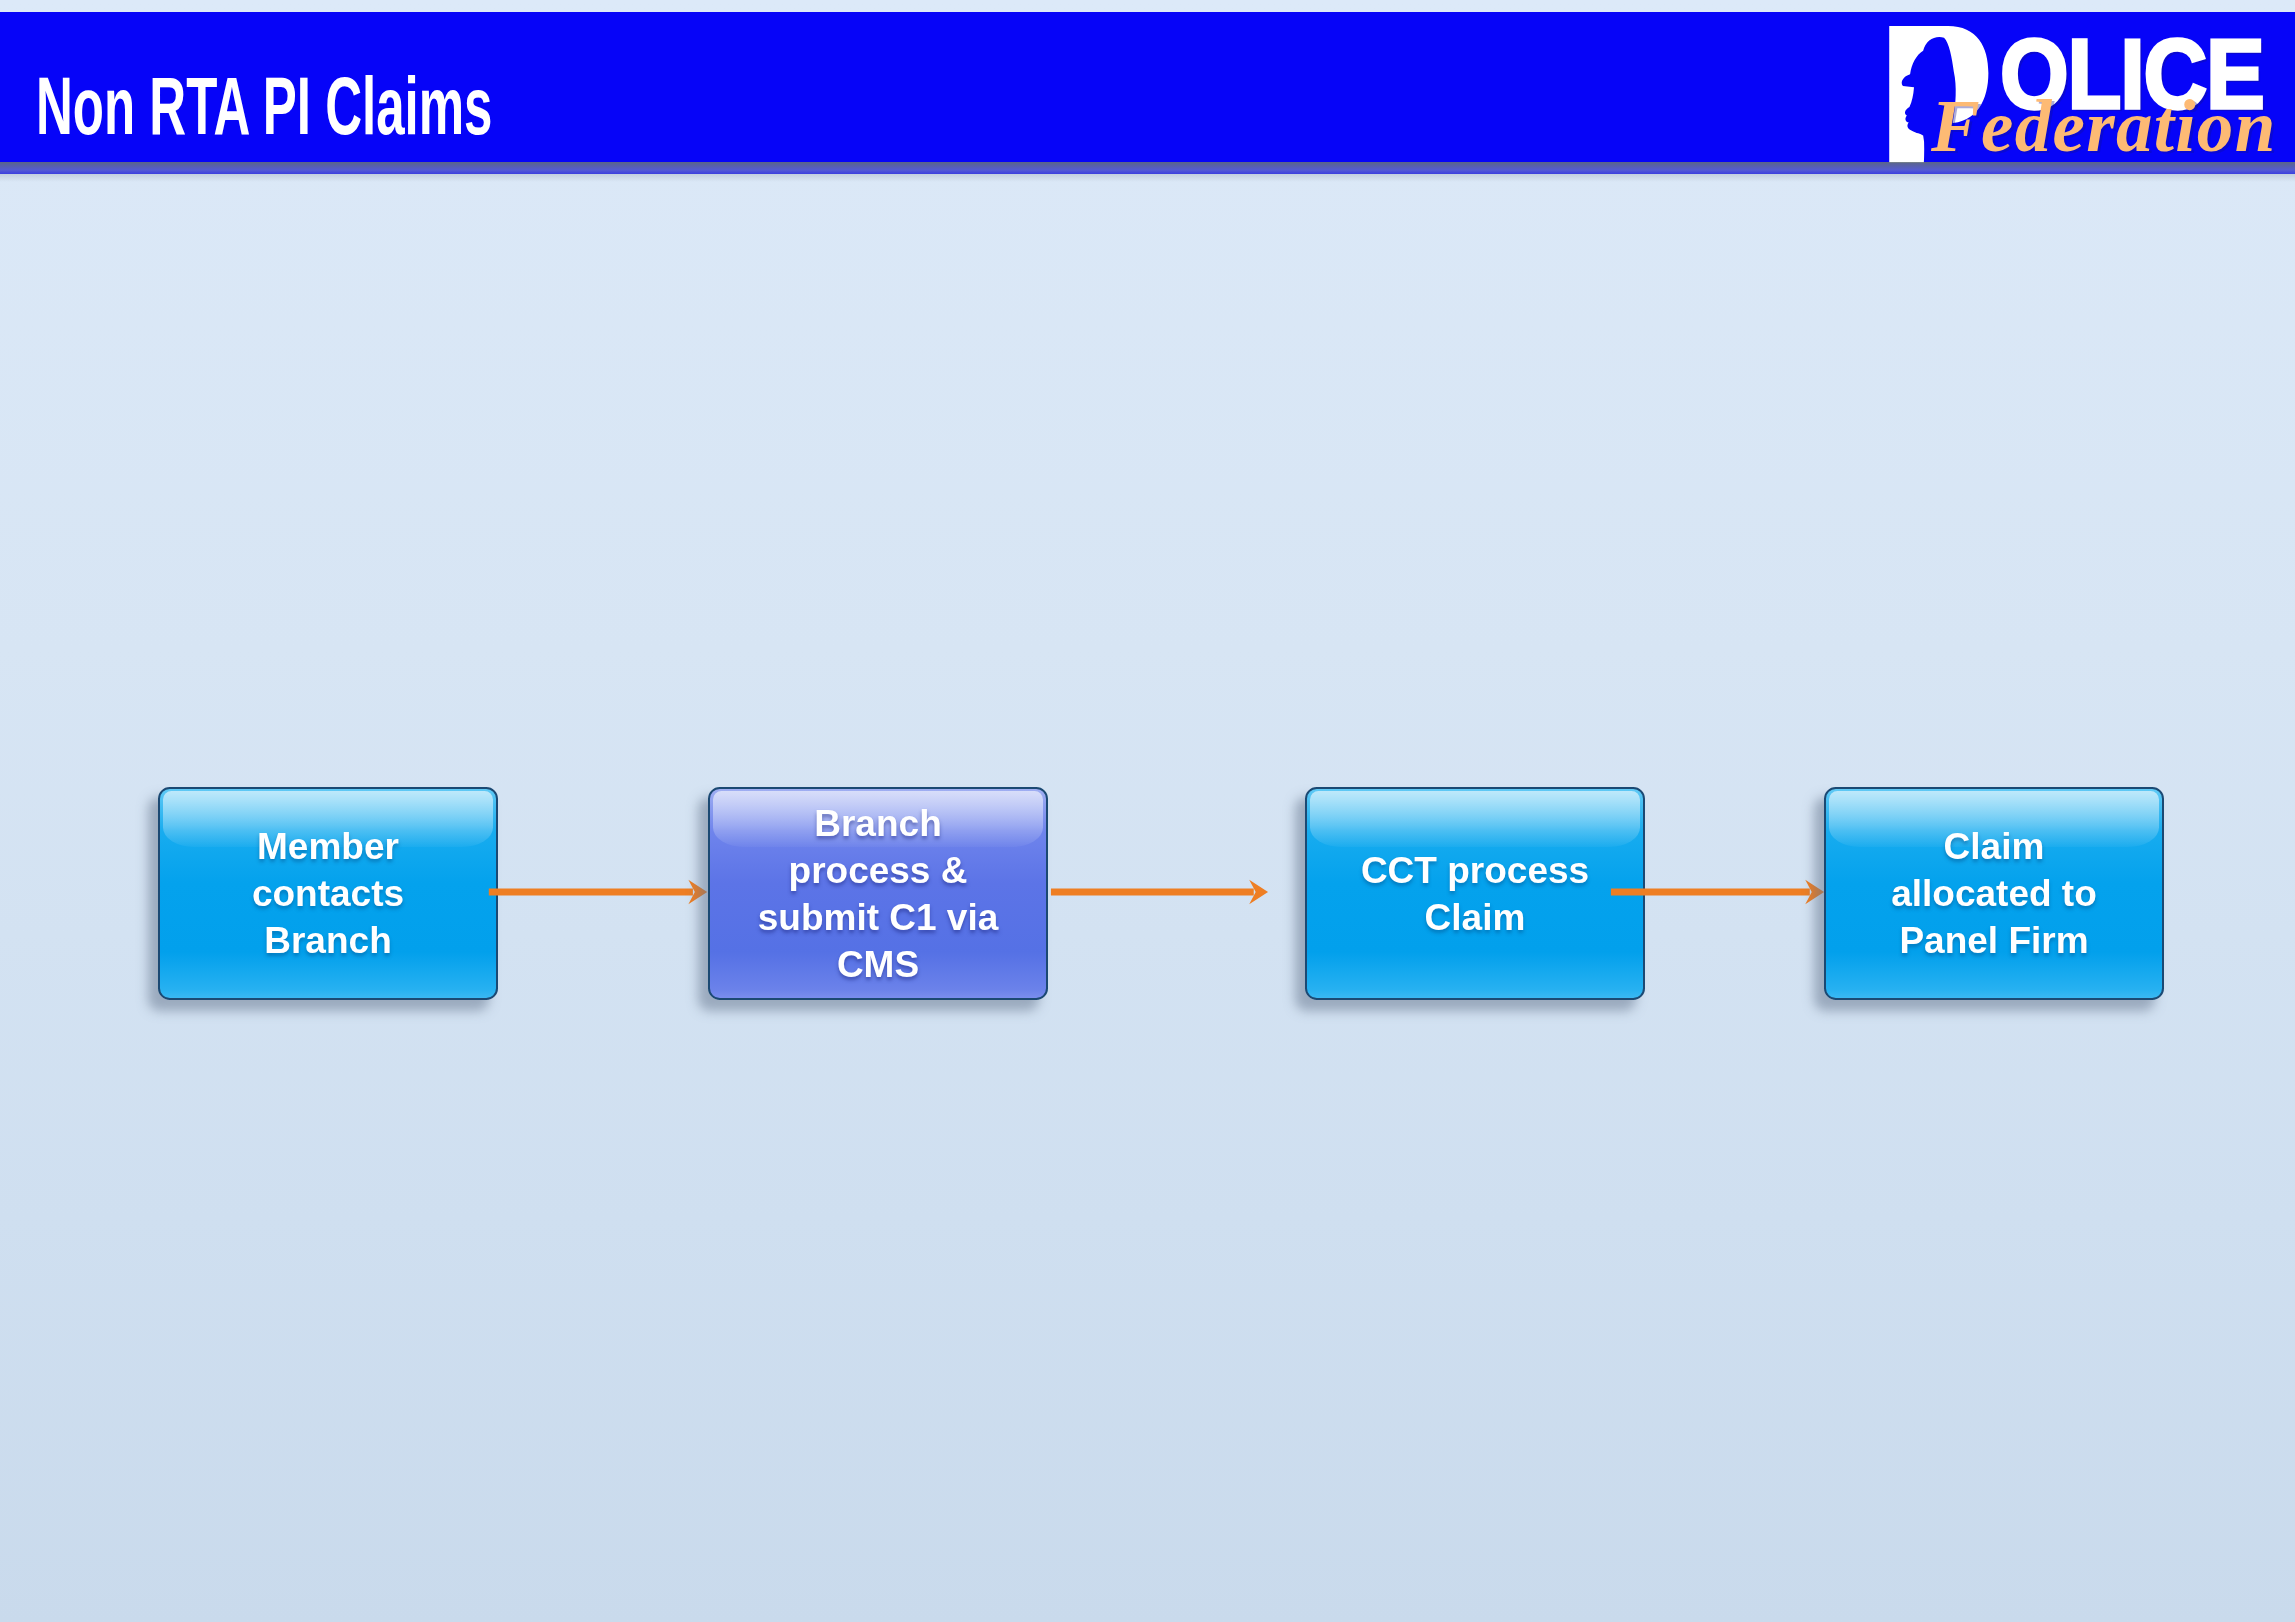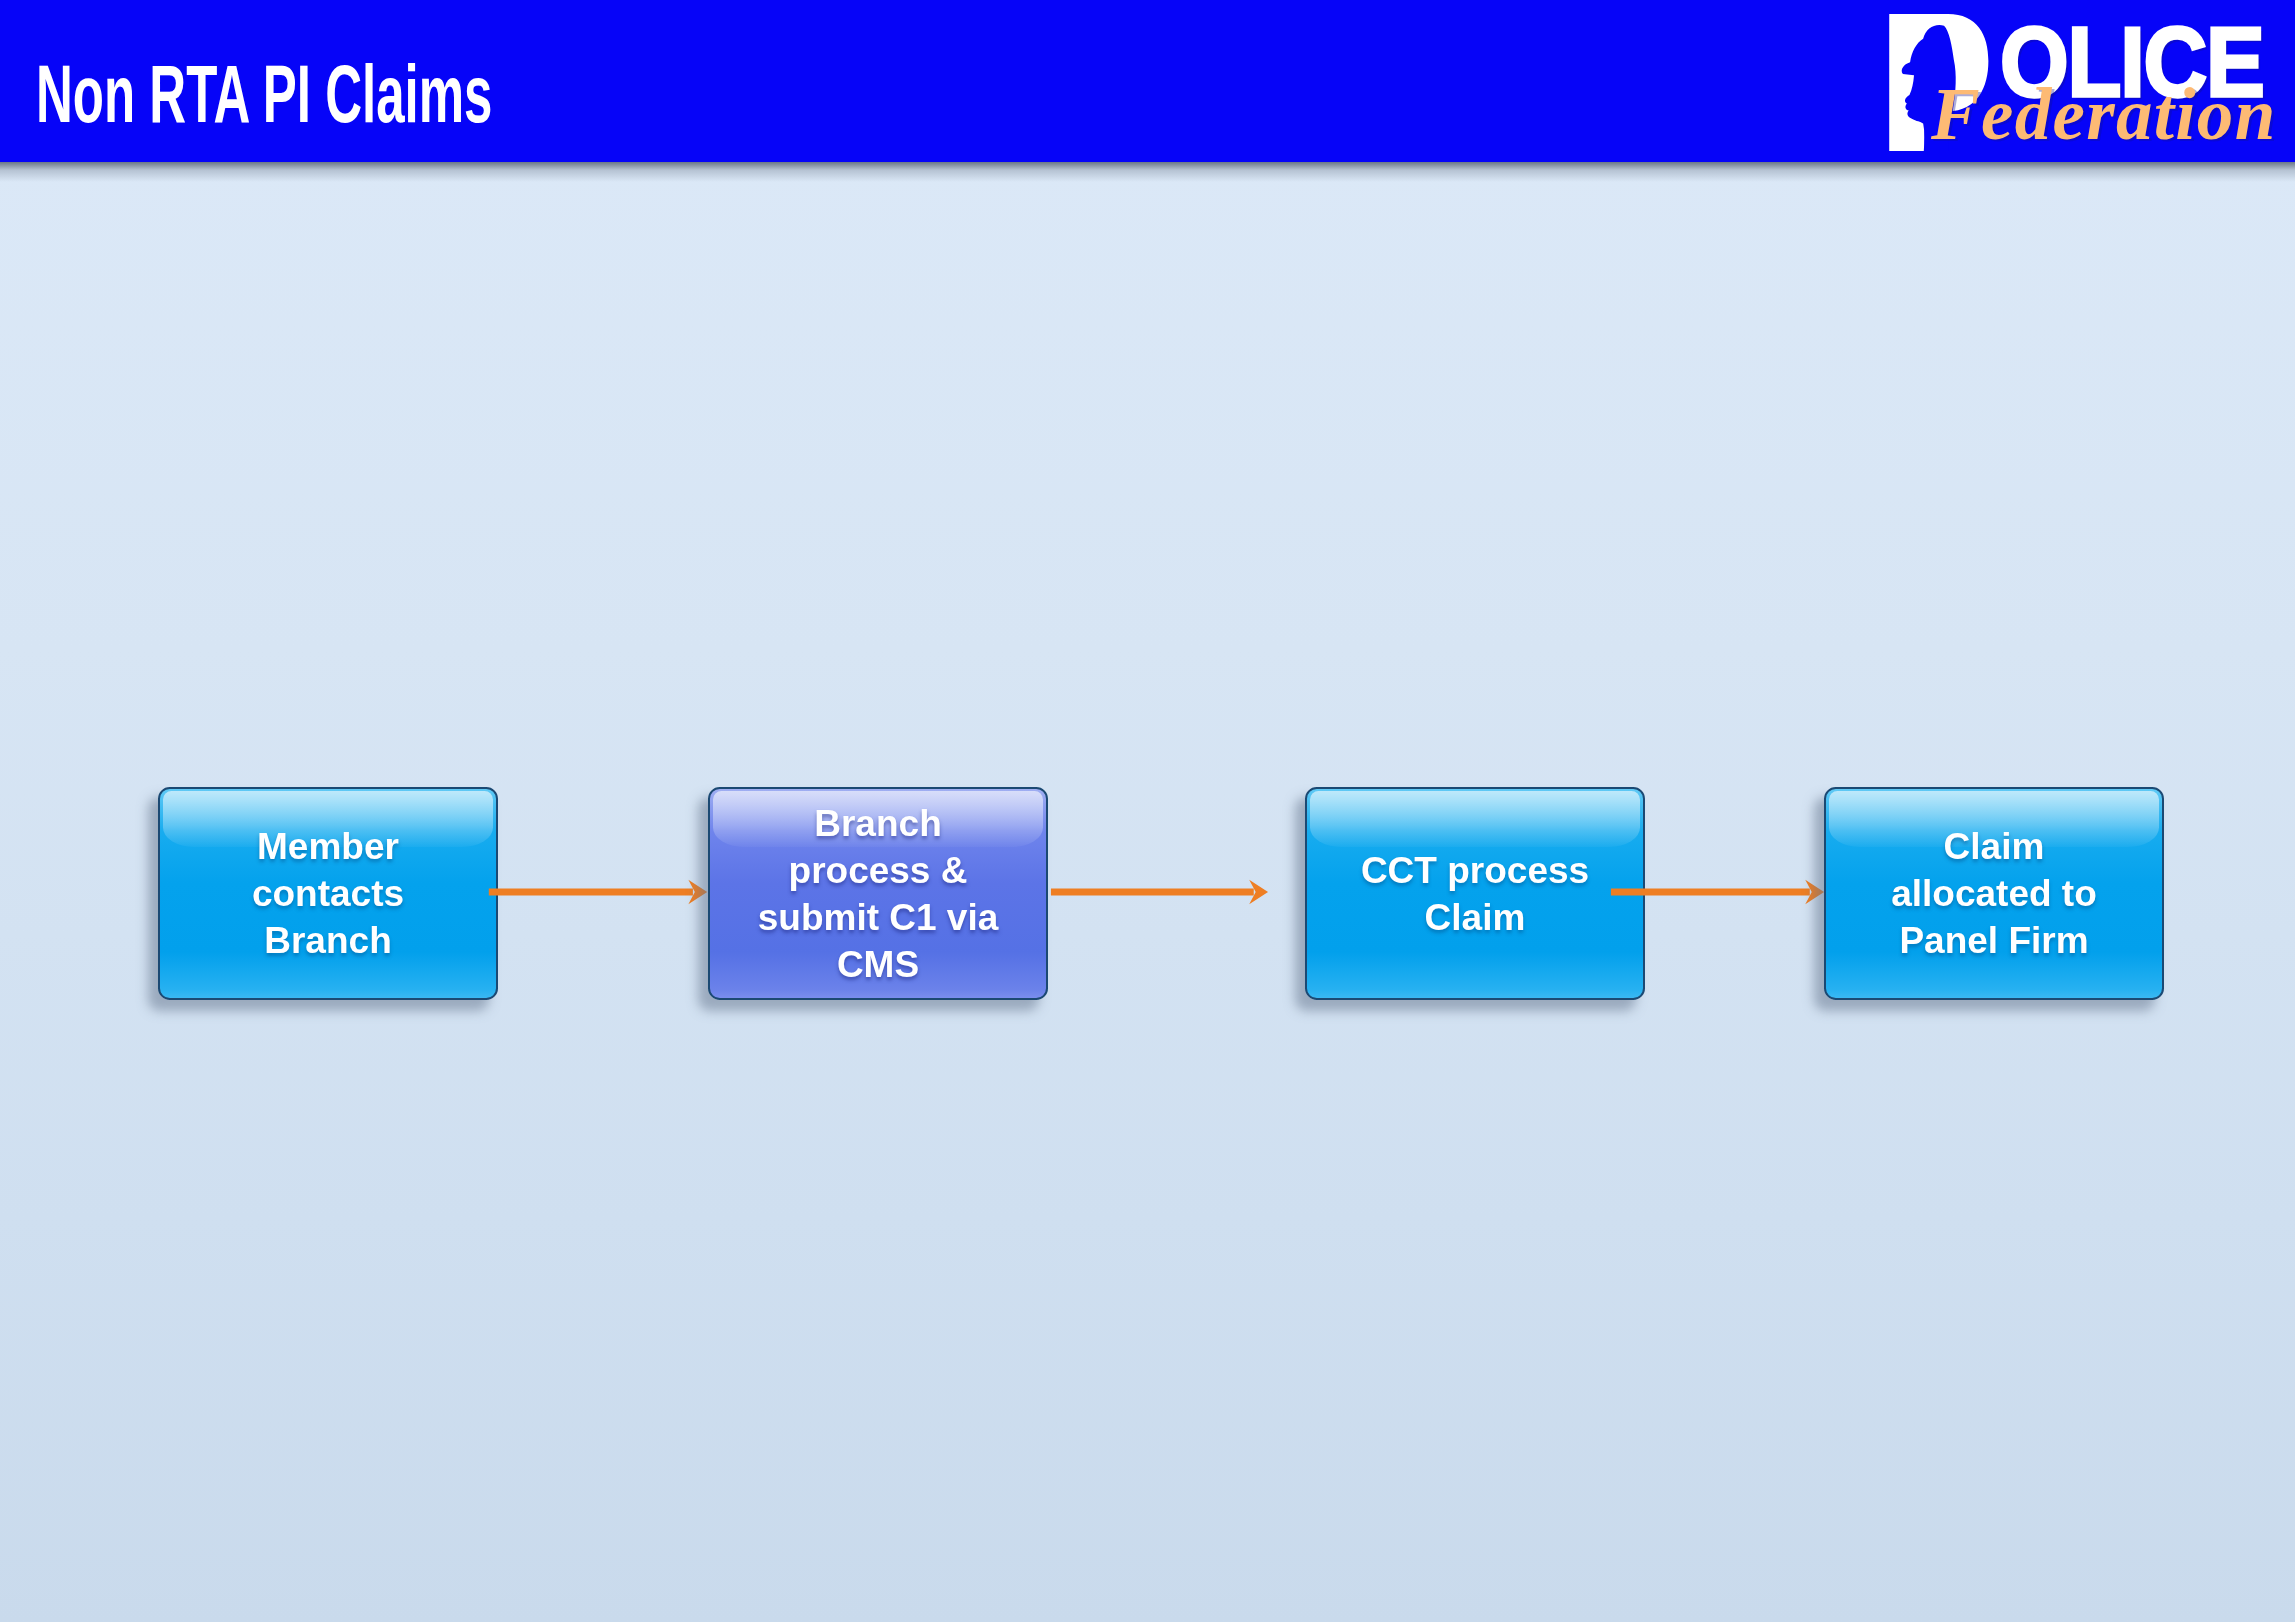--- a/index.html
+++ b/index.html
@@ -6,21 +6,21 @@
   body {
     width: 2295px; height: 1623px;
     position: relative;
     overflow: hidden;
     font-family: "Liberation Sans", "DejaVu Sans", sans-serif;
     background: linear-gradient(180deg, #DCE9F8 0%, #D7E5F4 40%, #CFDFF0 75%, #C9DAEC 100%);
   }
 
   
   .header {
-    position: absolute; left: 0; top: 0;
+    position: absolute; left: 0; top: 12px;
     width: 2295px; height: 162px;
     background: #0604F8;
   }
   .header-shadow {
     position: absolute; left: 0; top: 162px;
     width: 2295px; height: 19.6px;
     background: linear-gradient(180deg, rgba(98,110,126,0.92) 0%, rgba(150,163,180,0.55) 40%, rgba(214,227,243,0) 100%);
   }
   .page-title {
     position: absolute; left: 36px; top: 54px;

